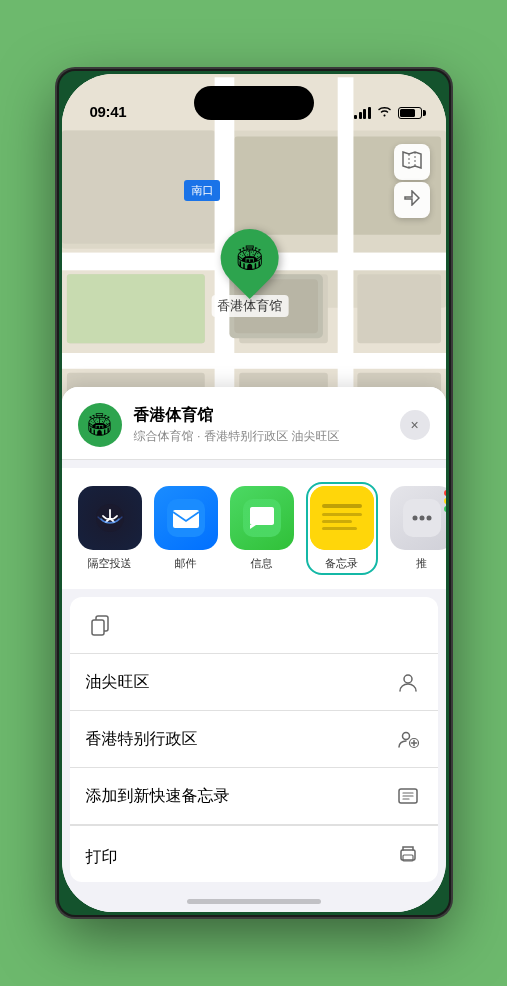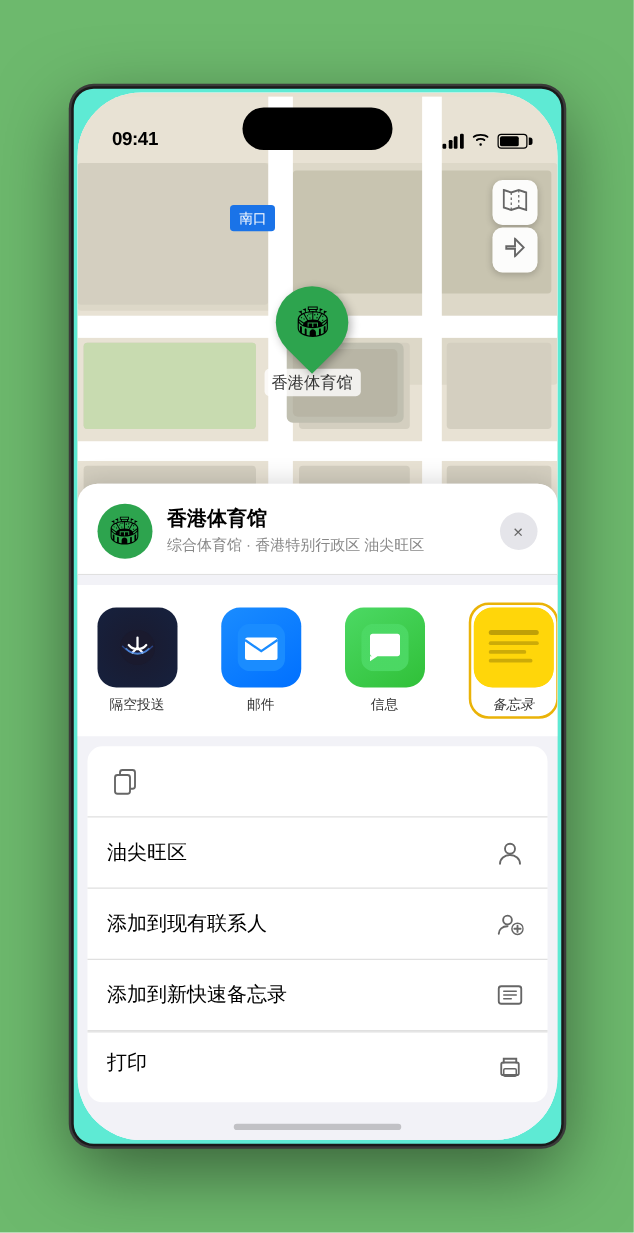--- a/index.html
+++ b/index.html
@@ -10,21 +10,21 @@
       background: #6db96d;
       display: flex;
       align-items: center;
       justify-content: center;
       font-family: -apple-system, 'PingFang SC', 'Helvetica Neue', sans-serif;
     }
 
     .phone-frame {
       width: 390px;
       height: 844px;
-      background: #5eead4;
+      background: #14532d;
       border-radius: 16px;
       position: relative;
       box-shadow: 0 0 0 2px #1a1a1a, 0 0 0 4px #3a3a3a, 0 20px 60px rgba(0,0,0,0.5);
       overflow: hidden;
     }
 
     .phone-inner {
       position: absolute;
       top: 3px;
       left: 3px;
@@ -257,21 +257,20 @@
     }
 
     
     .app-row {
       display: flex;
       align-items: center;
       padding: 14px 16px;
       background: #fff;
       margin-top: 8px;
       overflow: hidden;
-      gap: 23px;
     }
 
     .app-item {
       display: flex;
       flex-direction: column;
       align-items: center;
       margin-right: 12px;
       position: relative;
     }
 
@@ -308,24 +307,23 @@
     }
 
     .app-label {
       font-size: 11px;
       color: #333;
       text-align: center;
     }
 
     
     .notes-selected {
-      border: 2px solid #eab308;
+      border: 2px solid #14b8a6;
       border-radius: 16px;
       padding: 2px;
-      font-style: italic;
     }
 
     
     .action-list {
       background: #fff;
       margin-top: 8px;
       border-radius: 12px;
       margin-left: 8px;
       margin-right: 8px;
     }
@@ -365,21 +363,21 @@
       width: 134px;
       height: 5px;
       background: #000;
       border-radius: 3px;
       opacity: 0.2;
     }
 
     
     .action-item-partial {
       display: flex;
-      align-items: flex-start;
+      align-items: flex-end;
       padding: 14px 16px;
       overflow: hidden;
     }
   </style>
 </head>
 <body>
 
 <div class="phone-frame">
   <div class="phone-inner">
 
@@ -434,21 +432,21 @@
         <rect x="300" y="200" width="85" height="70" fill="#d4cfc0" rx="3"></rect>
         <rect x="300" y="300" width="85" height="120" fill="#d4cfc0" rx="3"></rect>
 
         <rect x="5" y="200" width="140" height="70" fill="#c8dbb0" rx="3"></rect>
 
         <rect x="170" y="200" width="95" height="65" fill="#c0bfb0" rx="5"></rect>
         <rect x="175" y="205" width="85" height="55" fill="#b8b5a5" rx="4"></rect>
       </svg>
 
       
-      <div style="position:absolute; top:90px; left:32%; z-index:5;">
+      <div style="position:absolute; top:106px; left:32%; z-index:5;">
         <div style="background:#1a73e8; color:#fff; font-size:11px; padding:3px 7px; border-radius:3px; font-weight:500; display:inline-block;">南口</div>
       </div>
 
       
       <div class="location-pin">
         <div class="pin-circle">
           <span class="pin-inner">🏟</span>
         </div>
         <div class="pin-label">香港体育馆</div>
       </div>
@@ -576,21 +574,21 @@
           <span class="action-label">油尖旺区</span>
           <div class="action-icon">
             <svg width="22" height="22" viewBox="0 0 22 22" fill="none">
               <circle cx="11" cy="8" r="4" stroke="#666" stroke-width="1.5" fill="none"></circle>
               <path d="M3 20c0-4 3.6-7 8-7s8 3 8 7" stroke="#666" stroke-width="1.5" stroke-linecap="round" fill="none"></path>
             </svg>
           </div>
         </div>
 
         <div class="action-item">
-          <span class="action-label">添加到现有联系人</span>
+          <span class="action-label">香港特别行政区</span>
           <div class="action-icon">
             <svg width="22" height="22" viewBox="0 0 22 22" fill="none">
               <circle cx="9" cy="8" r="3.5" stroke="#666" stroke-width="1.5" fill="none"></circle>
               <path d="M2 19c0-3.5 3-6 7-6" stroke="#666" stroke-width="1.5" stroke-linecap="round" fill="none"></path>
               <circle cx="17" cy="15" r="4.5" fill="white" stroke="#666" stroke-width="1.2"></circle>
               <path d="M17 12.5v5M14.5 15h5" stroke="#666" stroke-width="1.5" stroke-linecap="round"></path>
             </svg>
           </div>
         </div>
 

